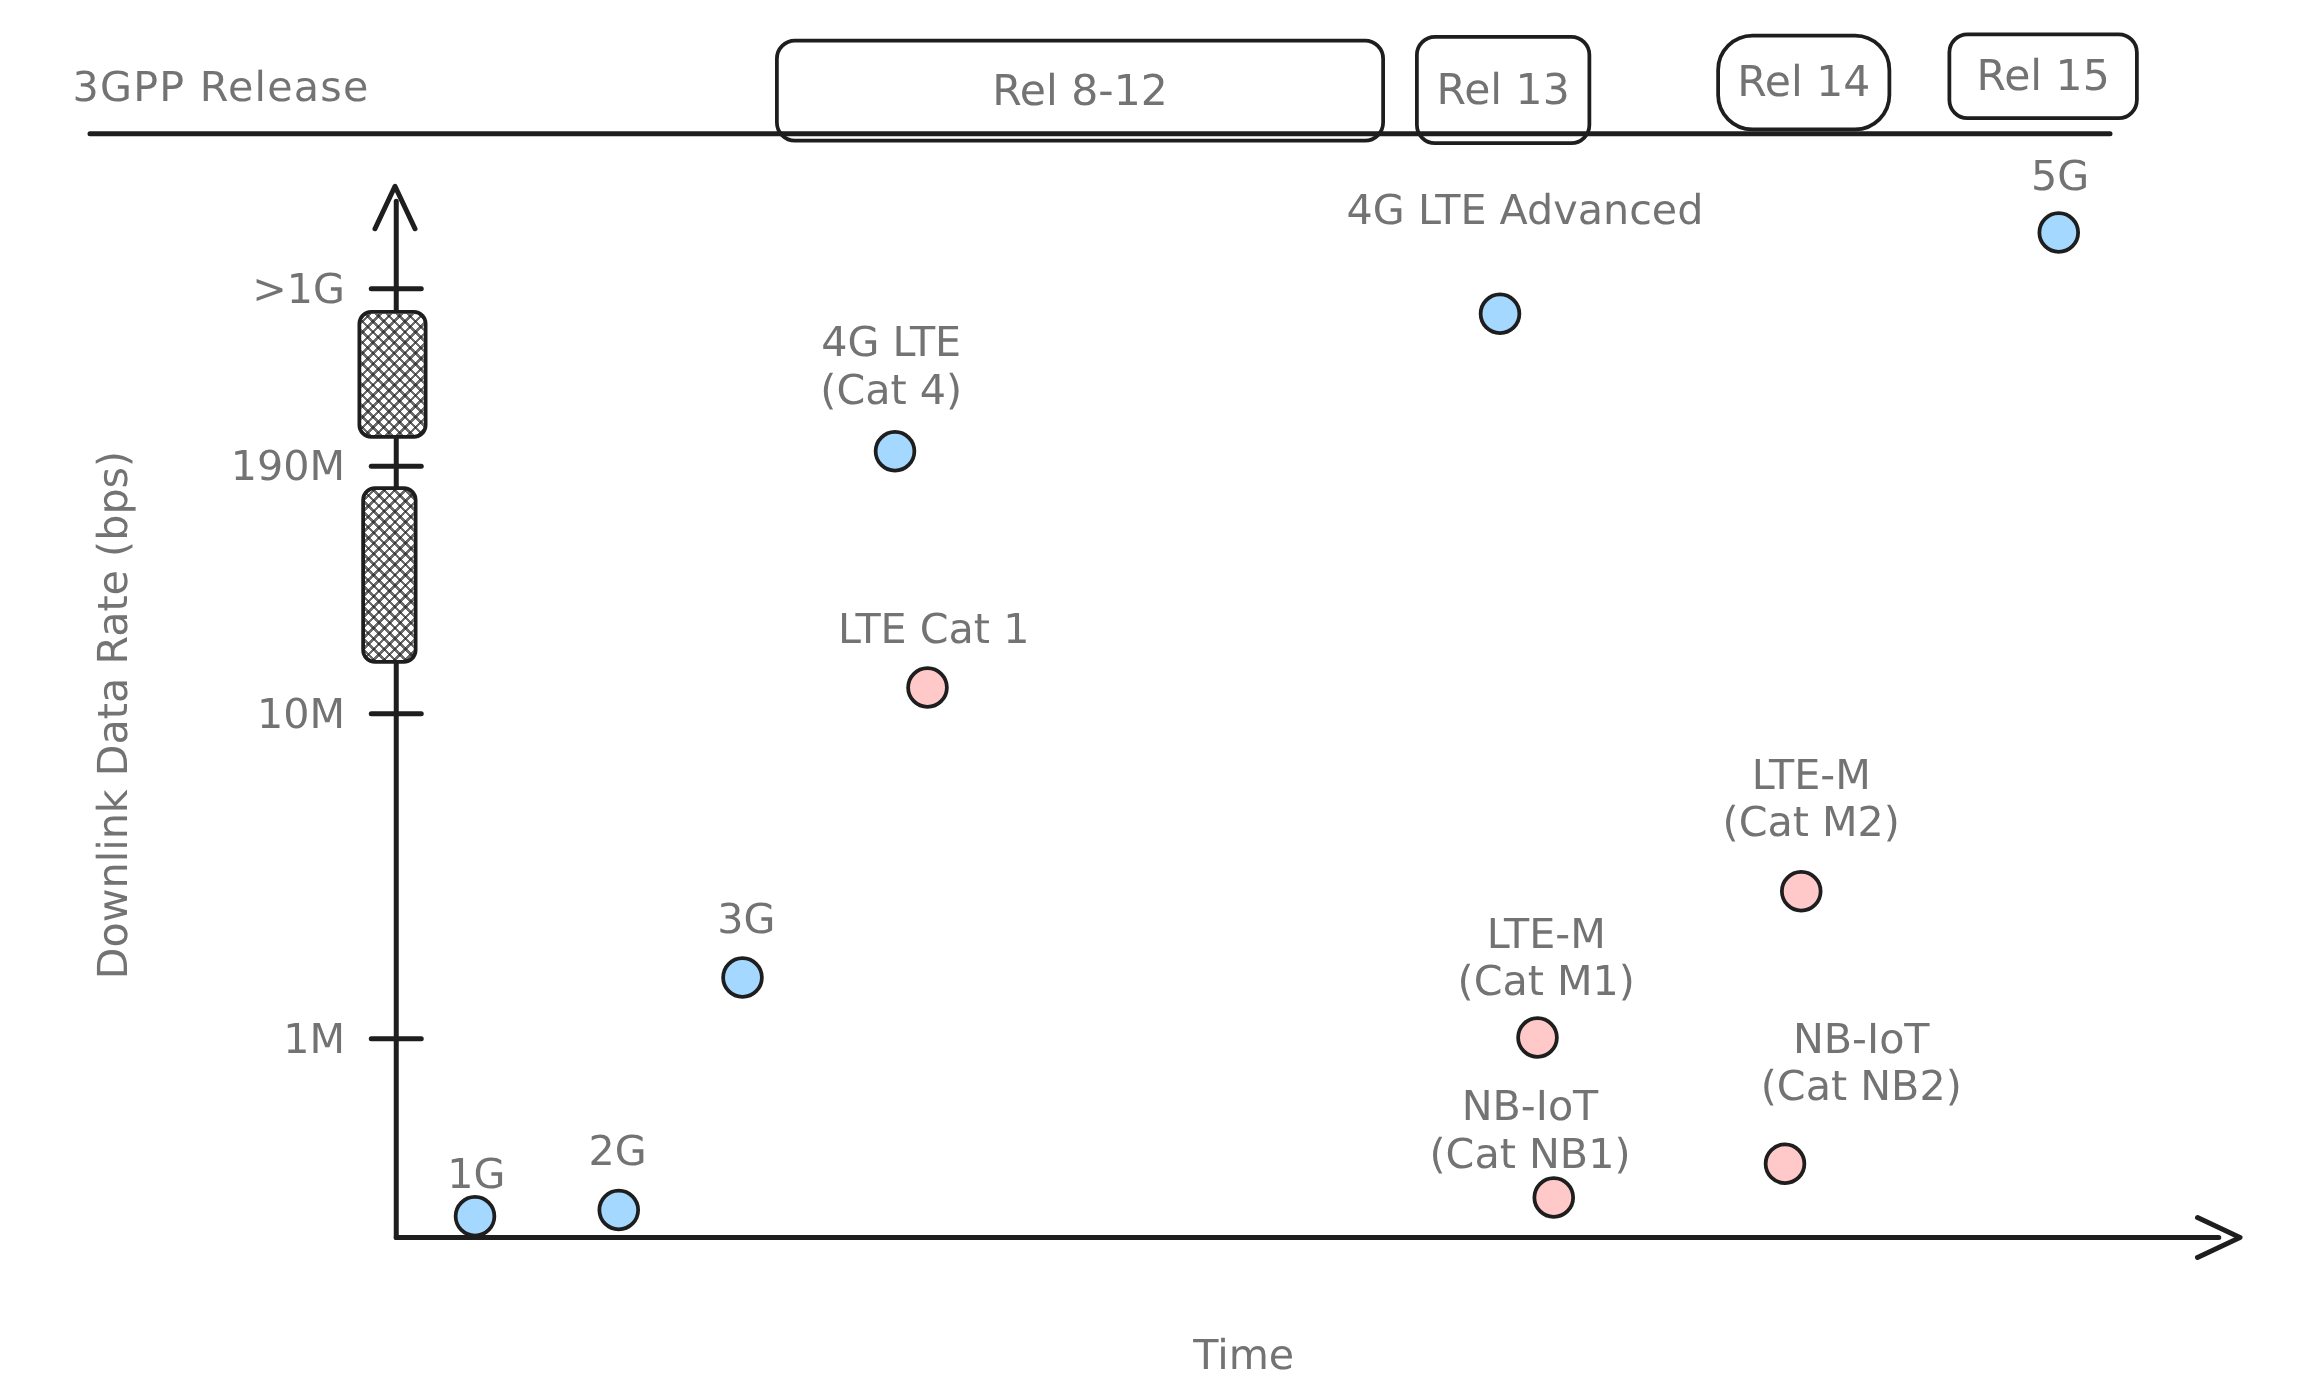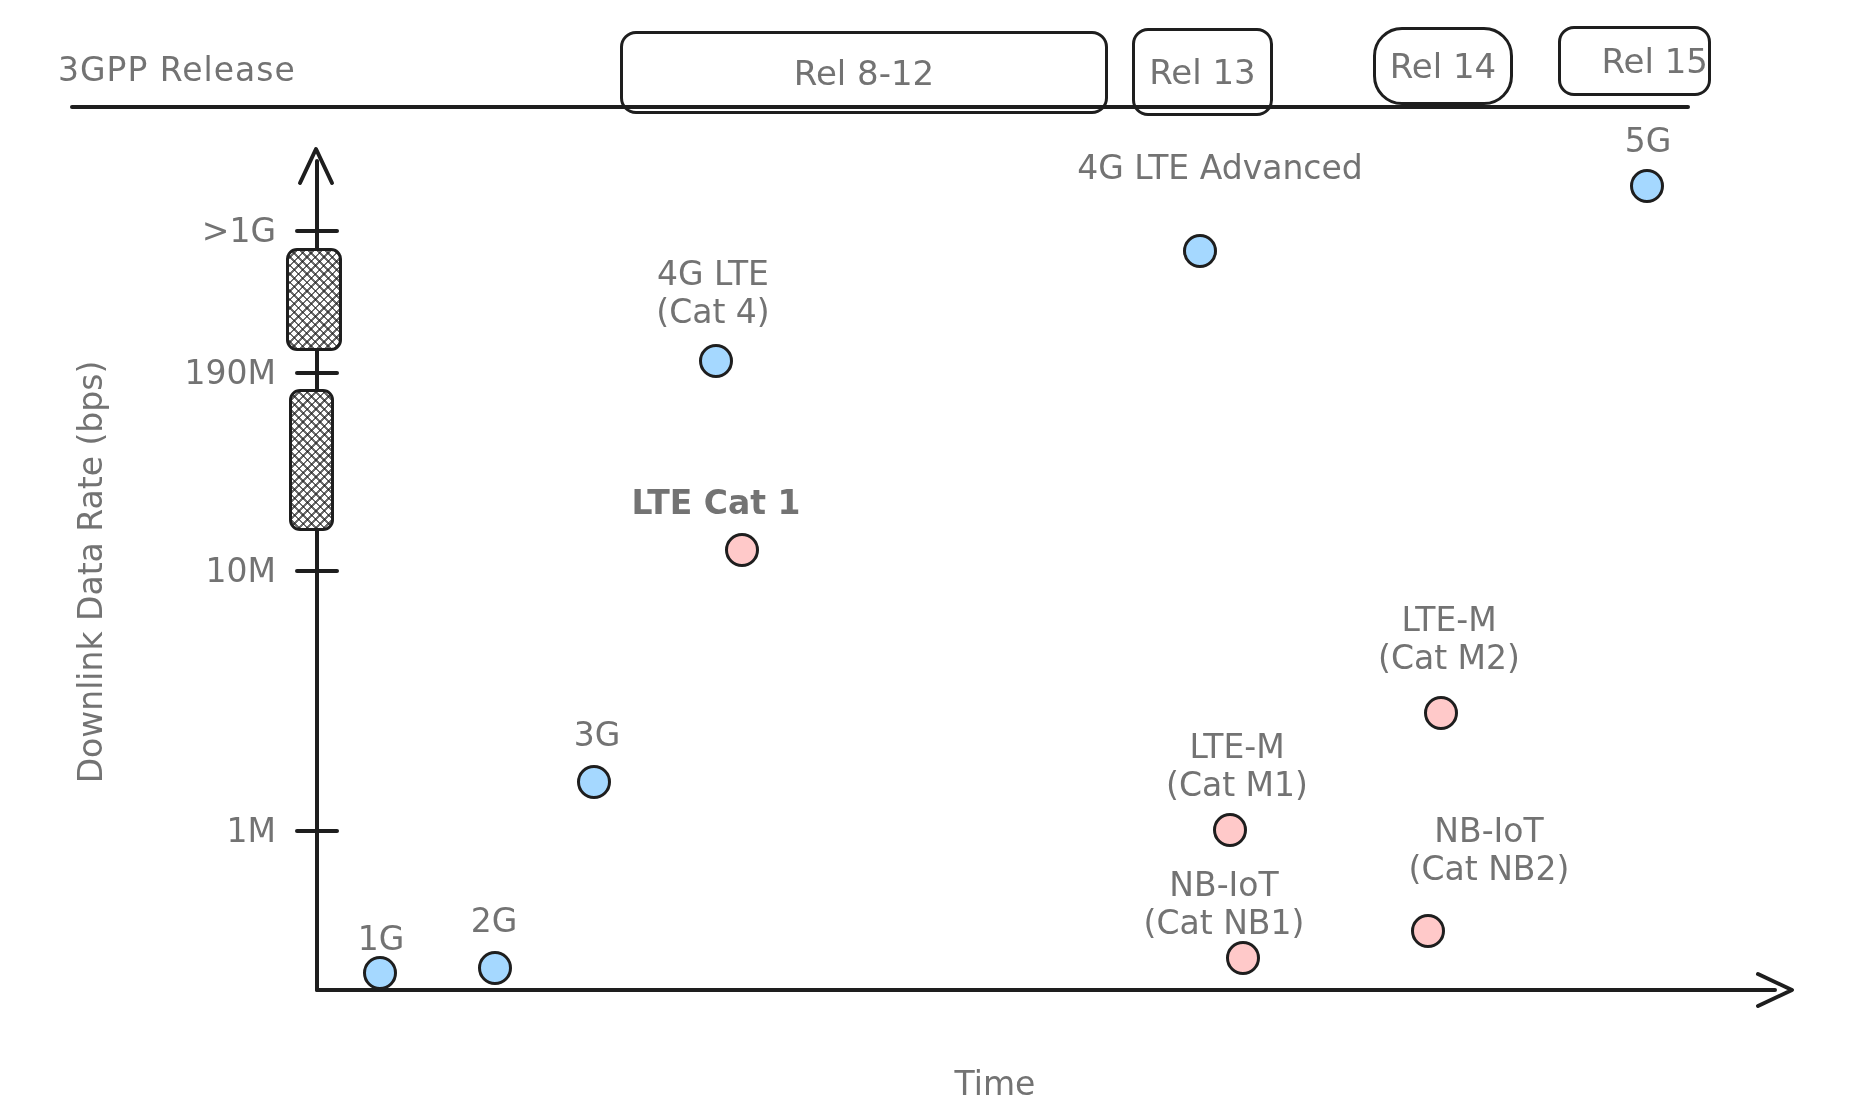--- a/index.html
+++ b/index.html
@@ -151,21 +151,21 @@
   <div id="release-boxes">
       <div class="rel-box" style="left: 620px; top: 15px; width: 488px; height: 83px;">
         <span>Rel 8-12</span>
       </div>
       <div class="rel-box" style="left: 1132px; top: 12px; width: 141px; height: 88px;">
         <span>Rel 13</span>
       </div>
       <div class="rel-box" style="left: 1373px; top: 11px; width: 140px; height: 78px; border-radius: 29px;">
         <span>Rel 14</span>
       </div>
-      <div class="rel-box" style="left: 1558px; top: 10px; width: 153px; height: 70px; justify-content: flex-end;">
+      <div class="rel-box" style="left: 1558px; top: 10px; width: 153px; height: 70px;">
         <span>Rel 15</span>
       </div>
     </div>
   <div class="header-rule"></div>
 
   <div class="y-axis-line"></div>
   <div class="x-axis-line"></div>
 
   <svg class="arrowhead" style="left:292px; top:125px;" width="50" height="55">
     <polyline points="8,42 24,8 40,42"></polyline>
@@ -210,21 +210,21 @@
       </div>
       <div class="dot" style="left: 1183px; top: 218px; background: rgb(165, 216, 255);"></div>
       <div class="dot-label" style="left: 1220px; top: 133px;">
         <span>4G LTE Advanced</span>
       </div>
       <div class="dot" style="left: 1630px; top: 153px; background: rgb(165, 216, 255);"></div>
       <div class="dot-label" style="left: 1648px; top: 106px;">
         <span>5G</span>
       </div>
       <div class="dot" style="left: 725px; top: 517px; background: rgb(255, 201, 201);"></div>
-      <div class="dot-label" style="left: 716px; top: 468px; font-weight: bold;">
+      <div class="dot-label" style="left: 747px; top: 468px;">
         <span>LTE Cat 1</span>
       </div>
       <div class="dot" style="left: 1213px; top: 797px; background: rgb(255, 201, 201);"></div>
       <div class="dot-label" style="left: 1237px; top: 712px;">
         <span>LTE-M</span>
         <span>(Cat M1)</span>
       </div>
       <div class="dot" style="left: 1424px; top: 680px; background: rgb(255, 201, 201);"></div>
       <div class="dot-label" style="left: 1449px; top: 585px;">
         <span>LTE-M</span>

